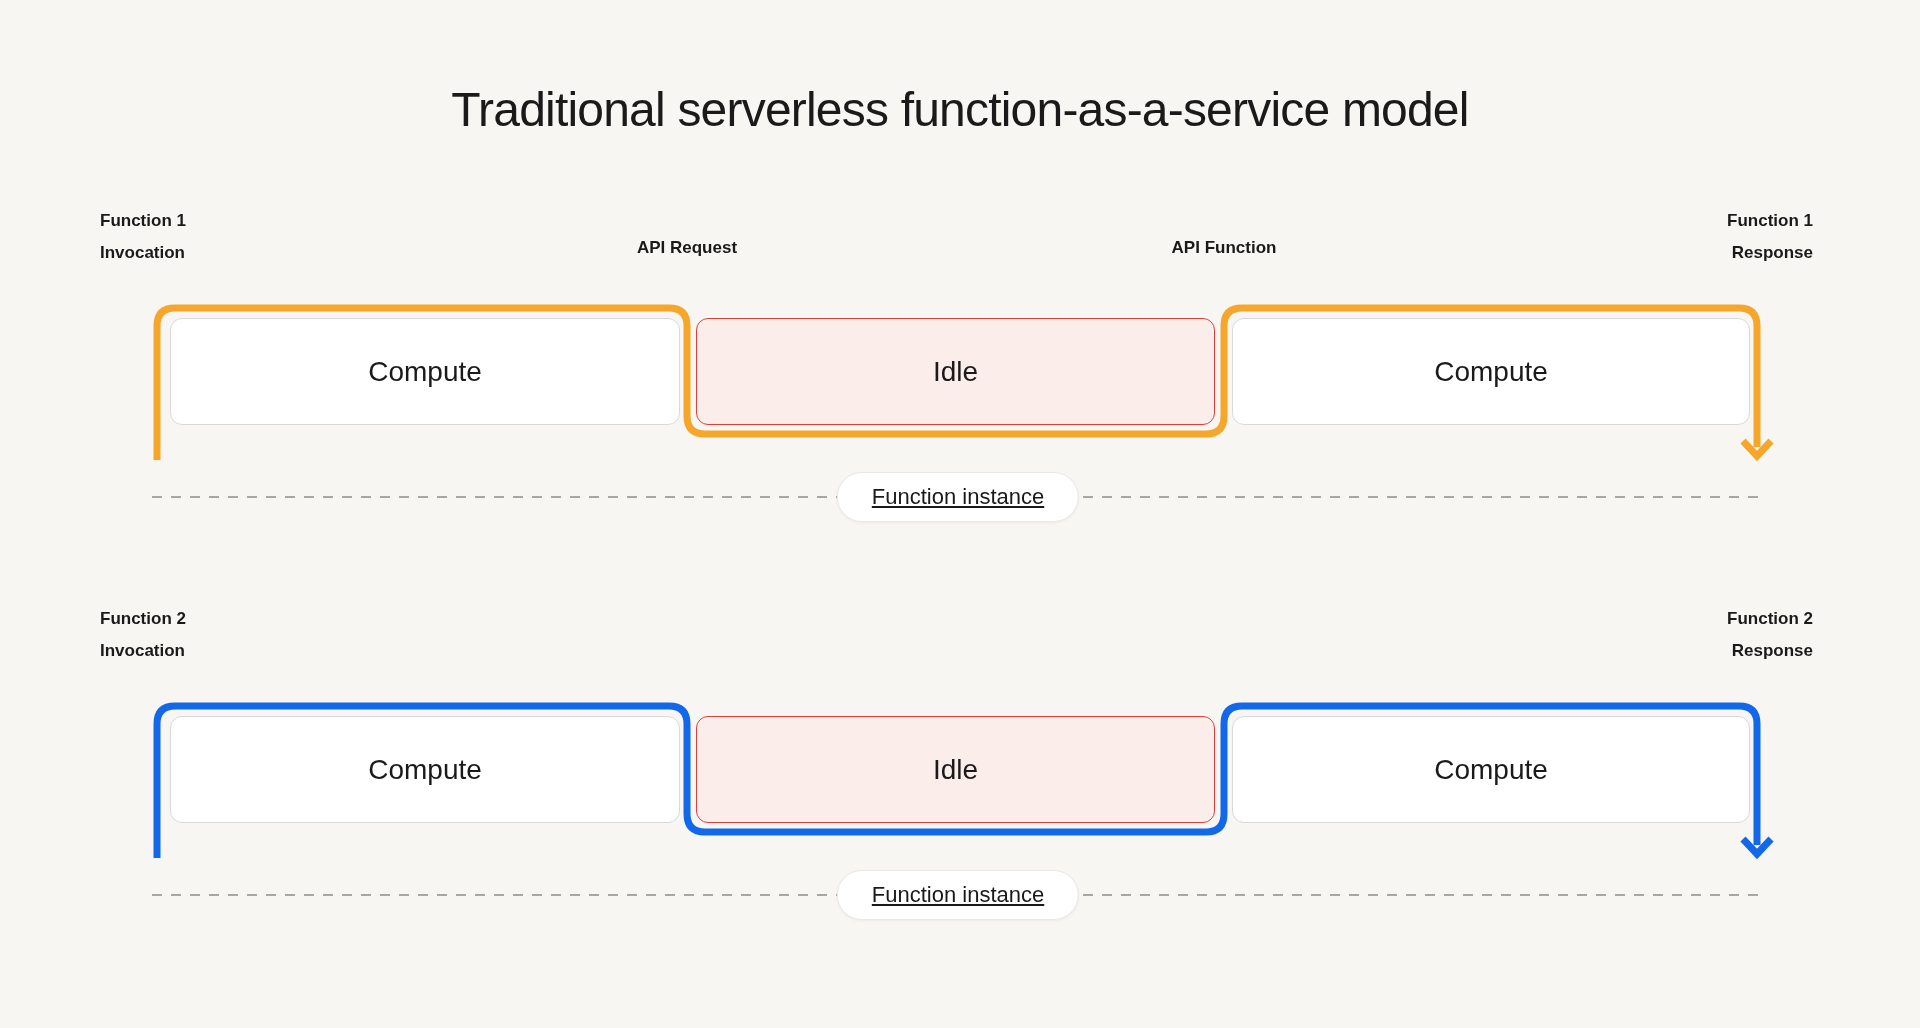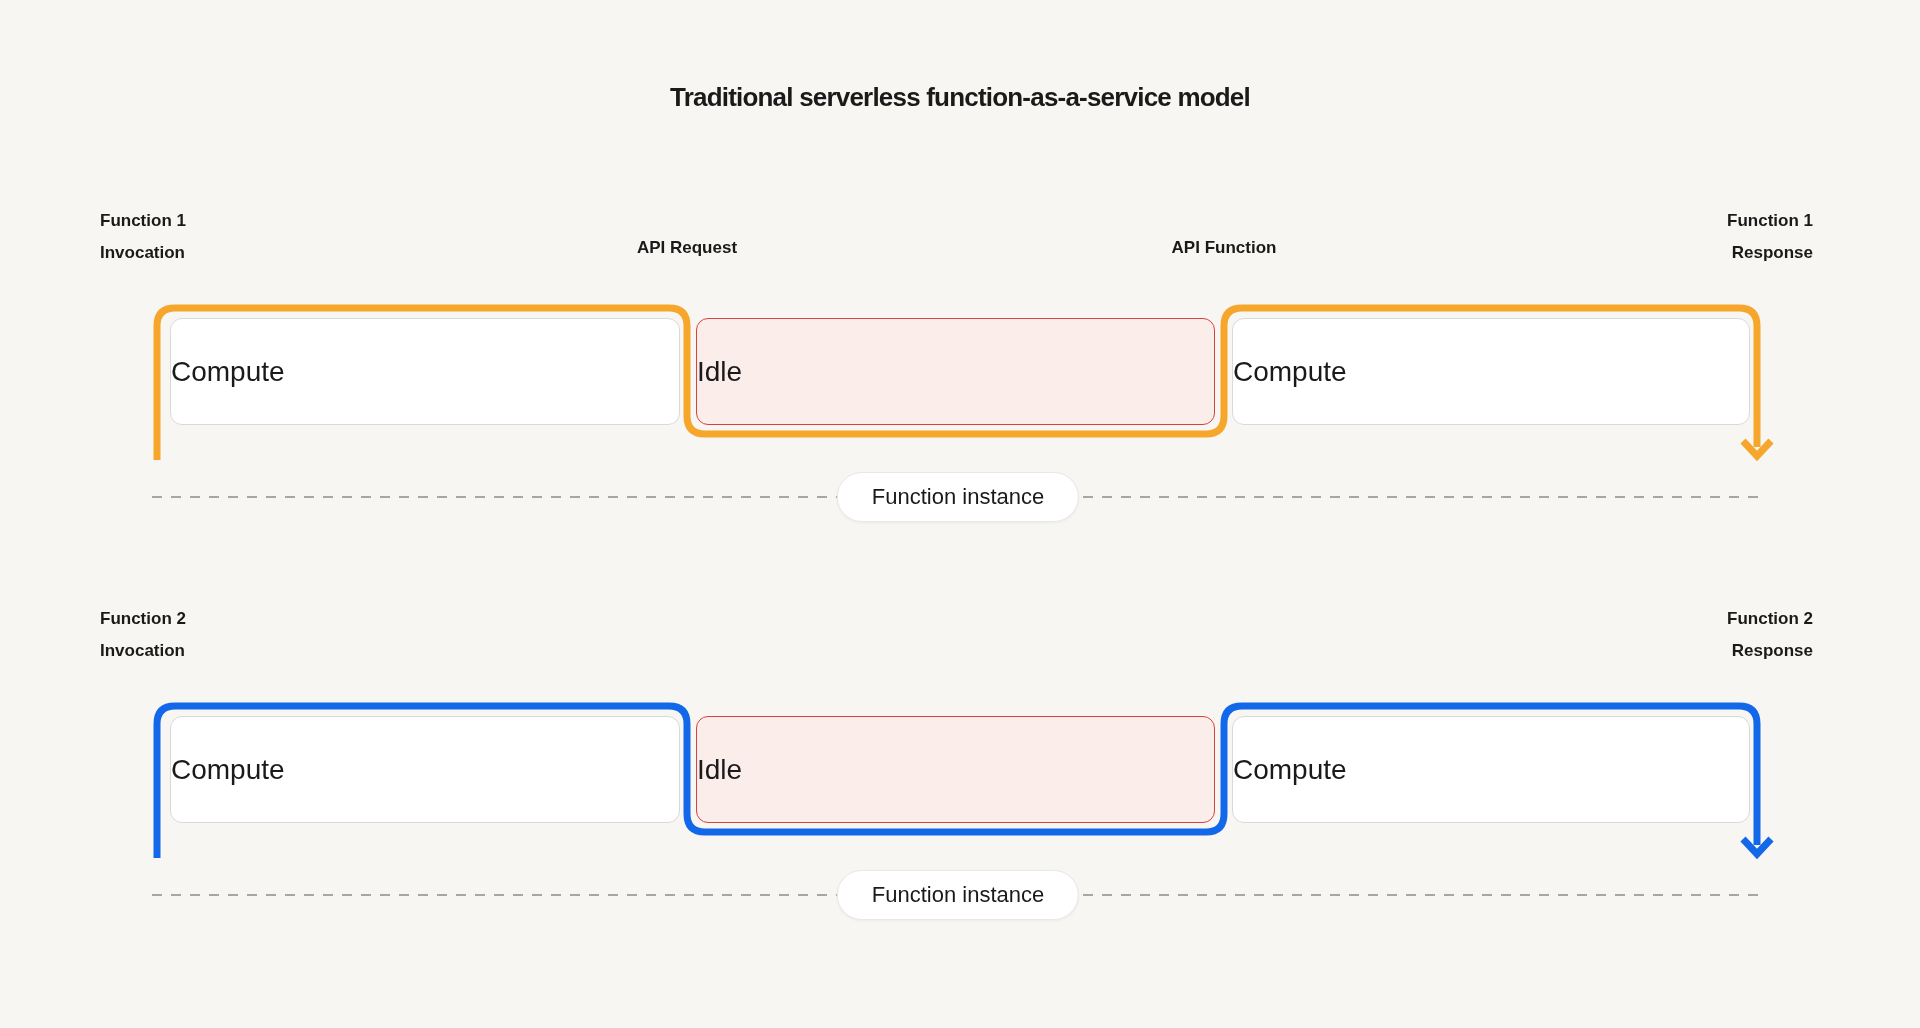--- a/index.html
+++ b/index.html
@@ -2,41 +2,41 @@
 <html><head>
 <meta charset="utf-8">
 <style>
   html,body{margin:0;padding:0;}
   .canvas{
     position:relative;width:1920px;height:1028px;overflow:hidden;
     font-family:"Liberation Sans",sans-serif;color:#1A1A1A;
   }
   .title{
     position:absolute;top:82px;left:0;width:1920px;margin:0;
-    text-align:center;font-size:26px;font-weight:700;letter-spacing:-0.8px;
+    text-align:center;font-size:48px;font-weight:400;letter-spacing:-0.8px;
   }
   .fn-label{position:absolute;font-size:17px;font-weight:700;line-height:32px;}
   .fn-label.left{text-align:left;}
   .fn-label.right{text-align:right;}
   .mid-label{
     position:absolute;transform:translateX(-50%);
     font-size:17px;font-weight:700;white-space:nowrap;
   }
   .box{
     position:absolute;height:107px;box-sizing:border-box;z-index:1;
     background:#FFFFFF;border:1px solid #D9D9D9;border-radius:12px;
-    display:flex;align-items:center;
+    display:flex;align-items:center;justify-content:center;
   }
   .box .box-label{font-size:28px;}
   .overlay{position:absolute;top:0;left:0;z-index:2;pointer-events:none;}
   .pill{
     position:absolute;left:958px;transform:translateX(-50%);z-index:3;
     height:50px;line-height:48px;padding:0 34px;box-sizing:border-box;
     background:#FFFFFF;border:1px solid #E9E8E5;border-radius:26px;
-    font-size:22px;white-space:nowrap;box-shadow:0 1px 3px rgba(0,0,0,0.05);
+    font-size:22px;white-space:nowrap;box-shadow:0 1px 3px rgba(0,0,0,0.05);text-decoration:underline;
   }
 </style>
 </head>
 <body>
 
 <div class="canvas" style="background-color: rgb(247, 246, 243);">
 
   <h1 class="title">Traditional serverless function-as-a-service model</h1>
 
   <section>

